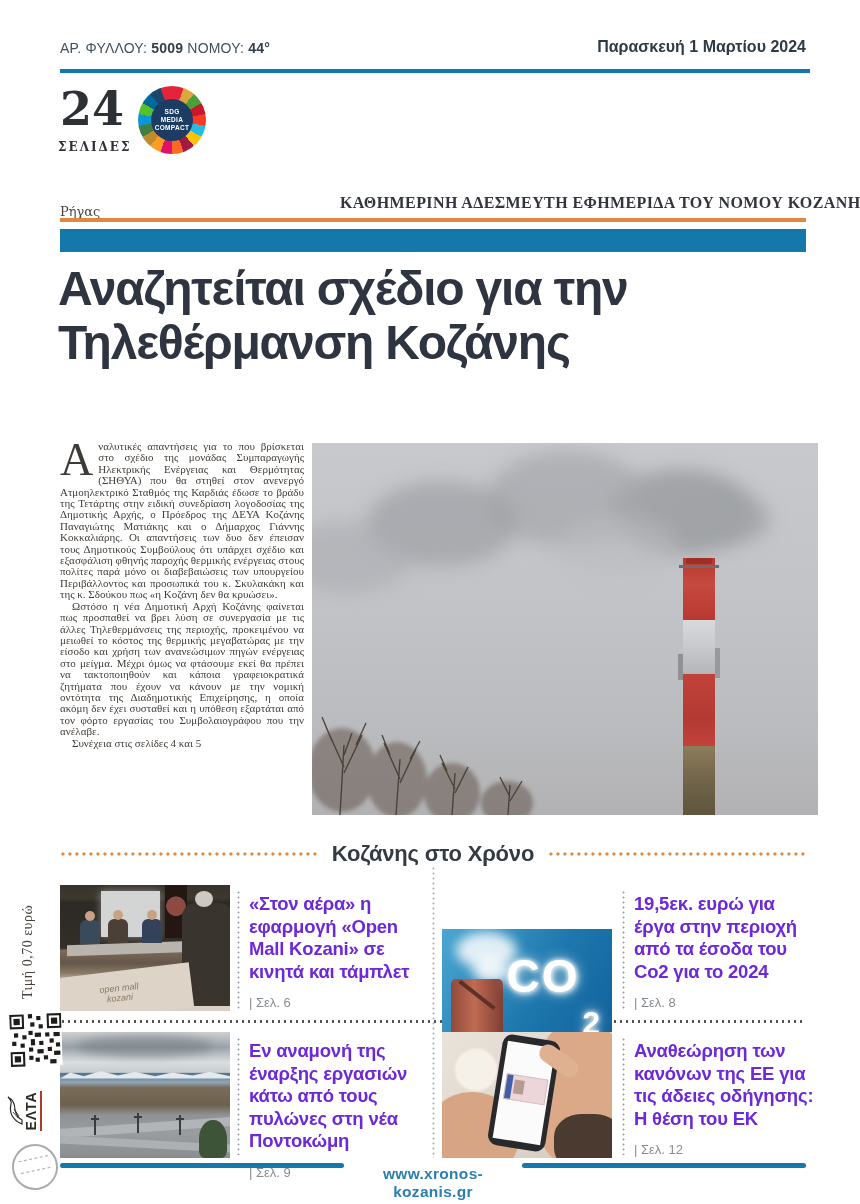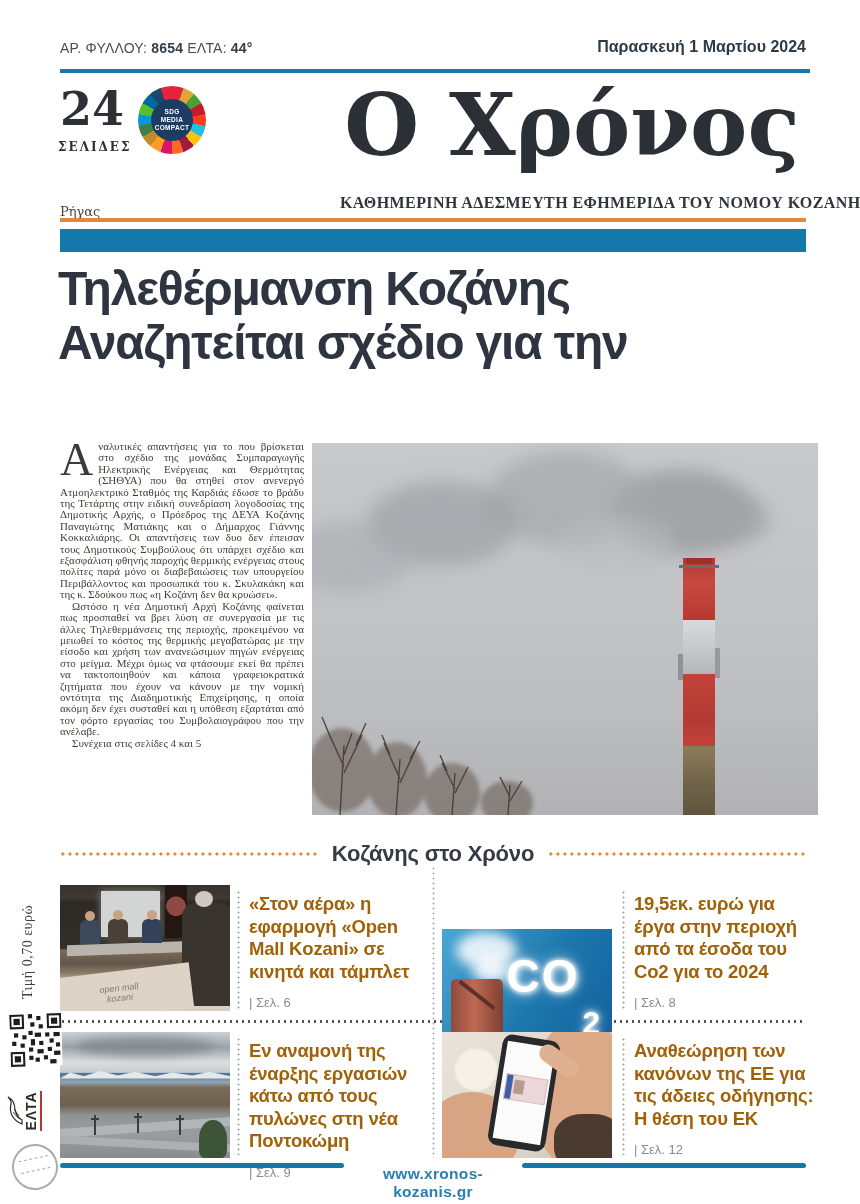--- a/index.html
+++ b/index.html
@@ -66,21 +66,21 @@
   .hdots-orange{flex:1;height:4px;background-image:radial-gradient(circle,#e2873e 1.5px,transparent 1.8px);
                 background-size:7px 4px;background-repeat:repeat-x;background-position:center;}
   .today-title{font-size:22px;font-weight:bold;color:#343b42;letter-spacing:-.2px;white-space:nowrap;}
   .hdots-dark{left:60px;top:1020px;width:746px;height:3px;
               background-image:radial-gradient(circle,#4e4e4e 1.1px,transparent 1.35px);
               background-size:6px 3px;background-repeat:repeat-x;}
   .vdots{position:absolute;width:3px;background-image:radial-gradient(circle,#9aa0a4 .9px,transparent 1.1px);
          background-size:3px 5px;background-repeat:repeat-y;}
   .vdots-center{left:432px;top:866px;height:292px;background-image:radial-gradient(circle,#aab0b4 .9px,transparent 1.1px);}
 
-  .cell-title{font-size:18.5px;line-height:1.22;font-weight:bold;letter-spacing:-.2px;color:#a16207;}
+  .cell-title{font-size:18.5px;line-height:1.22;font-weight:bold;letter-spacing:-.2px;color:#6d28d9;}
   .cell-page{margin-top:12px;font-size:13px;color:#878c90;}
   .thumb{position:absolute;width:170px;height:126px;overflow:hidden;}
   .ctext{position:absolute;width:182px;}
 
   
   .t1{background:linear-gradient(180deg,#37322c 0%,#3e3831 10%,#2d2a25 14%,#322e28 50%,#7b6b57 52%,#64564a 62%,#8a7a66 70%,#d9d0c3 78%,#d9d0c3 100%);}
   .t1-screen{position:absolute;left:24%;top:5%;width:35%;height:36%;background:#d2d5d3;box-shadow:0 0 8px rgba(255,255,255,.4);}
   .t1-banner{position:absolute;left:62%;top:0;width:13%;height:42%;background:#241712;
              background-image:radial-gradient(circle at 50% 40%,#8c4a42 0 28%,transparent 30%);}
   .t1-table{position:absolute;left:4%;top:46%;width:72%;height:9%;background:#b9b5ad;transform:skewY(-2deg);}
@@ -155,45 +155,44 @@
   .stamp::before{content:'';position:absolute;left:6px;top:12px;right:6px;border-top:1px dashed #8f8f8f;}
   .stamp::after{content:'';position:absolute;left:6px;top:24px;right:6px;border-top:1px dashed #8f8f8f;}
 </style>
 </head>
 <body>
 
 <div class="page">
 
   <div class="abs topbar-left">
     <span>ΑΡ. ΦΥΛΛΟΥ:</span>
-    <b>8654</b>
-    <span>ΕΛΤΑ:</span>
+    <b>5009</b>
+    <span>ΝΟΜΟΥ:</span>
     <b>44°</b>
   </div>
   <div class="abs topbar-right">Παρασκευή 1 Μαρτίου 2024</div>
   <div class="abs rule-blue-top"></div>
 
   <div class="abs pages-num">24</div>
   <div class="abs pages-label">ΣΕΛΙΔΕΣ</div>
   <div class="abs sdg">
     <div class="sdg-inner">
       <span>SDG</span>
       <span>MEDIA</span>
       <span>COMPACT</span>
     </div>
   </div>
   <div class="abs quote-author">Ρήγας</div>
-  <div class="abs mast-title">Ο Χρόνος</div>
   <div class="abs mast-sub">ΚΑΘΗΜΕΡΙΝΗ ΑΔΕΣΜΕΥΤΗ ΕΦΗΜΕΡΙΔΑ ΤΟΥ ΝΟΜΟΥ ΚΟΖΑΝΗΣ</div>
   <div class="abs rule-orange"></div>
   <div class="abs banner-blue"></div>
 
   <div class="abs headline">
+    <div>Αναζητείται σχέδιο για την</div>
     <div>Τηλεθέρμανση Κοζάνης</div>
-    <div>Αναζητείται σχέδιο για την</div>
   </div>
 
   <div class="abs article">
     <p><span class="dropcap">Α</span><span>ναλυτικές απαντήσεις για το που βρίσκεται στο σχέδιο της μονάδας Συμπαραγωγής Ηλεκτρικής Ενέργειας και Θερμότητας (ΣΗΘΥΑ) που θα στηθεί στον ανενεργό Ατμοηλεκτρικό Σταθμός της Καρδιάς έδωσε το βράδυ της Τετάρτης στην ειδική συνεδρίαση λογοδοσίας της Δημοτικής Αρχής, ο Πρόεδρος της ΔΕΥΑ Κοζάνης Παναγιώτης Ματιάκης και ο Δήμαρχος Γιάννης Κοκκαλιάρης. Οι απαντήσεις των δυο δεν έπεισαν τους Δημοτικούς Συμβούλους ότι υπάρχει σχέδιο και εξασφάλιση φθηνής παροχής θερμικής ενέργειας στους πολίτες παρά μόνο οι διαβεβαιώσεις των υπουργείου Περιβάλλοντος και προσωπικά του κ. Σκυλακάκη και της κ. Σδούκου πως «η Κοζάνη δεν θα κρυώσει».</span></p>
     <p class="p2">Ωστόσο η νέα Δημοτική Αρχή Κοζάνης φαίνεται πως προσπαθεί να βρει λύση σε συνεργασία με τις άλλες Τηλεθερμάνσεις της περιοχής, προκειμένου να μειωθεί το κόστος της θερμικής μεγαβατώρας με την είσοδο και χρήση των ανανεώσιμων πηγών ενέργειας στο μείγμα. Μέχρι όμως να φτάσουμε εκεί θα πρέπει να τακτοποιηθούν και κάποια γραφειοκρατικά ζητήματα που έχουν να κάνουν με την νομική οντότητα της Διαδημοτικής Επιχείρησης, η οποία ακόμη δεν έχει συσταθεί και η υπόθεση εξαρτάται από τον φόρτο εργασίας του Συμβολαιογράφου που την ανέλαβε.</p>
     <p class="continuation">Συνέχεια στις σελίδες 4 και 5</p>
   </div>
 
   <div class="abs photo">
     <div class="smoke s1"></div>

